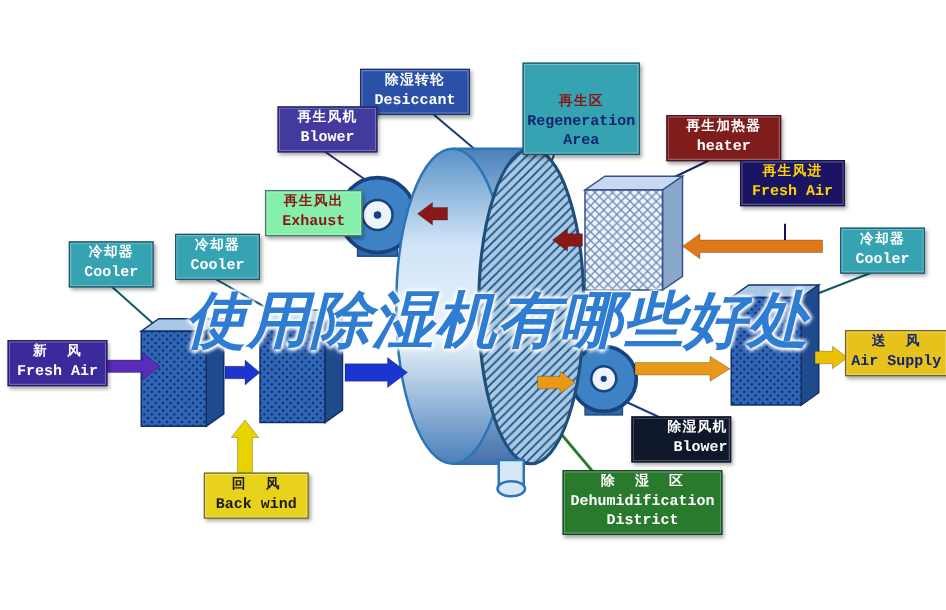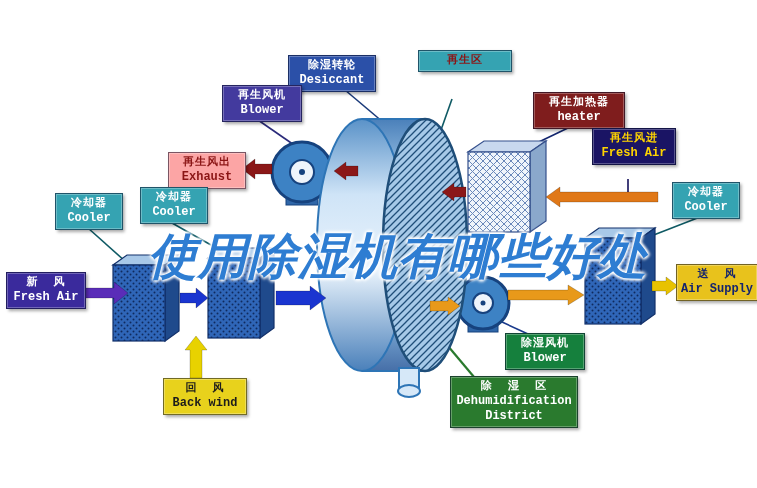--- a/index.html
+++ b/index.html
@@ -6,31 +6,31 @@
   .stage{position:relative;width:756px;height:488px;background:#ffffff;overflow:hidden;
          font-family:Liberation Mono, monospace;padding-left:28px;}
   svg.diagram{position:absolute;left:0;top:0;}
   .label{position:absolute;z-index:5;text-align:center;padding:3px 2px;line-height:1.25;
          border:1px solid rgba(15,20,45,.55);
          box-shadow:1.5px 2px 3px rgba(0,0,0,.35), inset 0 0 0 1px rgba(255,255,255,.28);}
   .label .zh{display:block;font-size:11px;font-weight:bold;letter-spacing:1px;white-space:pre;}
   .label .en{display:block;font-size:12px;font-weight:bold;}
   .c-blue{background:#2b50a8;color:#fff;}
   .c-tealred{background:#35a3b2;}
-  .c-tealred .zh{color:#8b1515;}
+  .c-tealred .zh{color:#8b1515;margin-top:22px;}
   .c-tealred .en{color:#14246e;}
   .c-indigo{background:#433a9e;color:#fff;}
   .c-navy{background:#7f1d1d;color:#fff;}
-  .c-amber{background:#fca5a5;color:#8b1515;}
+  .c-amber{background:#86efac;color:#8b1515;margin-left:44px;}
   .c-teal{background:#35a3b2;color:#fff;}
   .c-darknavy{background:#1a1464;color:#ffd400;}
   .c-purple{background:#3a2a9c;color:#fff;}
   .c-yellow{background:#e8d21c;color:#1c1c1c;}
   .c-gold{background:#e8c21c;color:#14246e;}
-  .c-midblue{background:#15803d;color:#fff;}
+  .c-midblue{background:#0f172a;color:#fff;text-align:right;}
   .c-green{background:#2a7a2e;color:#fff;}
   .title{position:absolute;left:148px;top:224px;z-index:9;white-space:nowrap;
          font-size:49px;font-weight:bold;font-style:italic;letter-spacing:1px;color:#2e7dd2;
          text-shadow:0 2px 3px rgba(255,255,255,.95),2px 0 3px rgba(255,255,255,.95),
                      -2px 0 3px rgba(255,255,255,.95),0 -2px 3px rgba(255,255,255,.95);}
 </style>
 </head>
 <body>
 
 <div class="stage">
@@ -142,20 +142,21 @@
     </g>
   </svg>
 
   <div class="label c-blue" style="left:288px;top:55px;width:82px">
     <span class="zh">除湿转轮</span>
     <span class="en">Desiccant</span>
   </div>
 
   <div class="label c-tealred" style="left:418px;top:50px;width:88px">
     <span class="zh">再生区</span>
+    <span class="en">Regeneration Area</span>
   </div>
 
   <div class="label c-indigo" style="left:222px;top:85px;width:74px">
     <span class="zh">再生风机</span>
     <span class="en">Blower</span>
   </div>
 
   <div class="label c-navy" style="left:533px;top:92px;width:86px">
     <span class="zh">再生加热器</span>
     <span class="en">heater</span>

